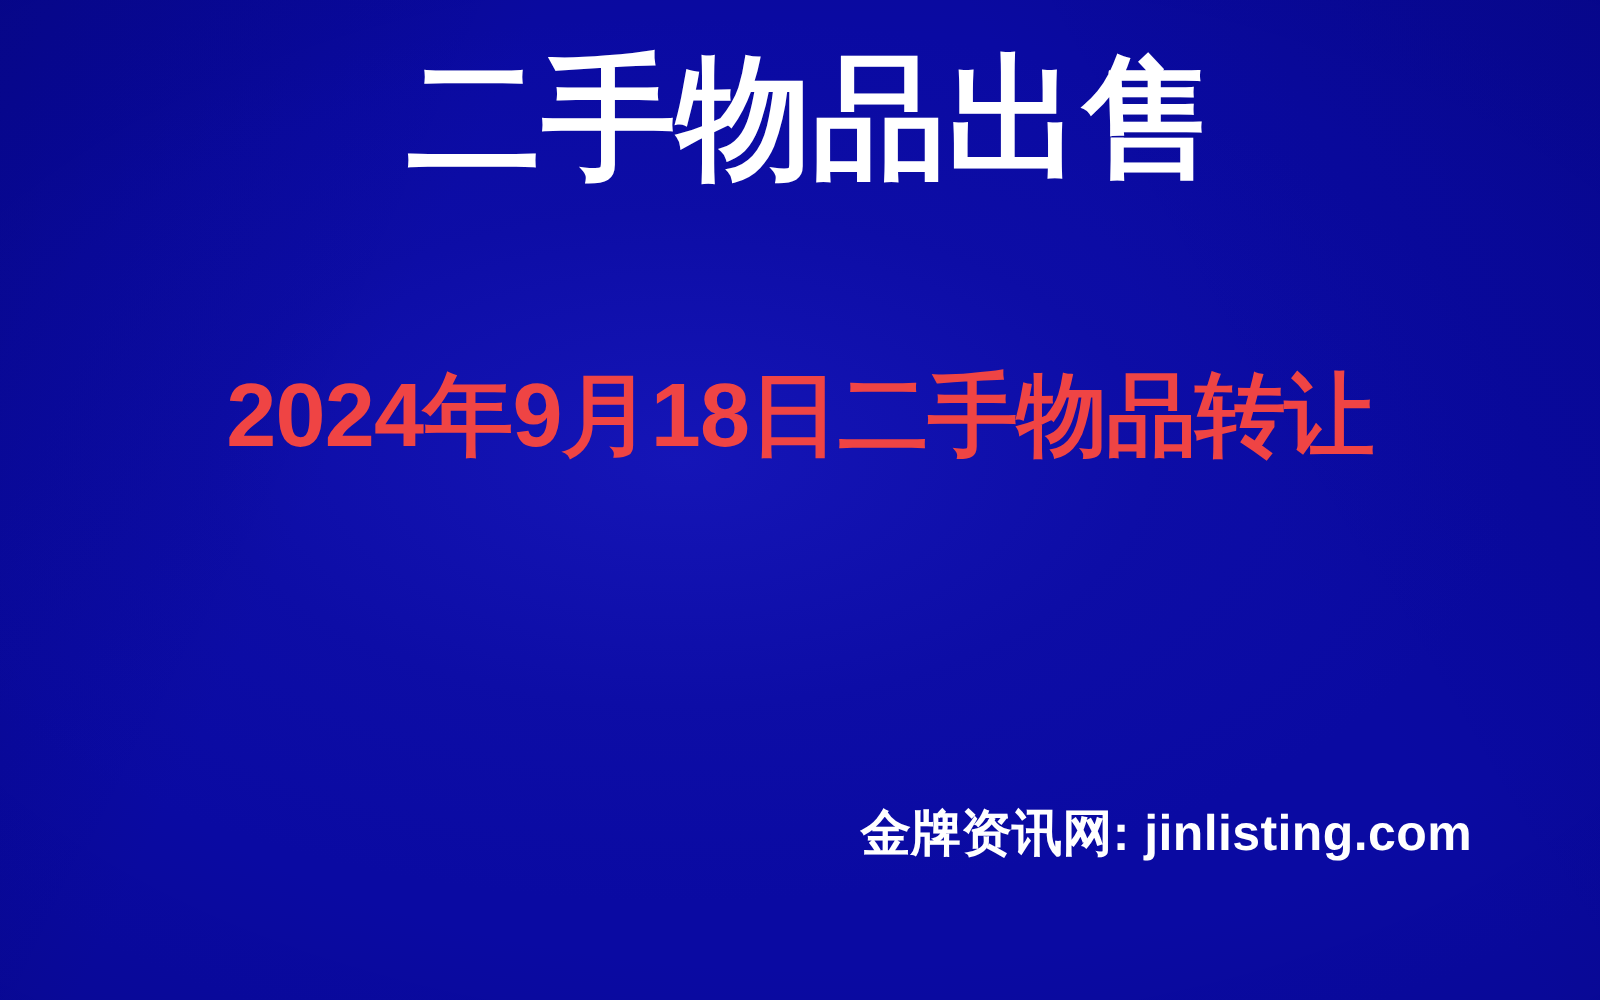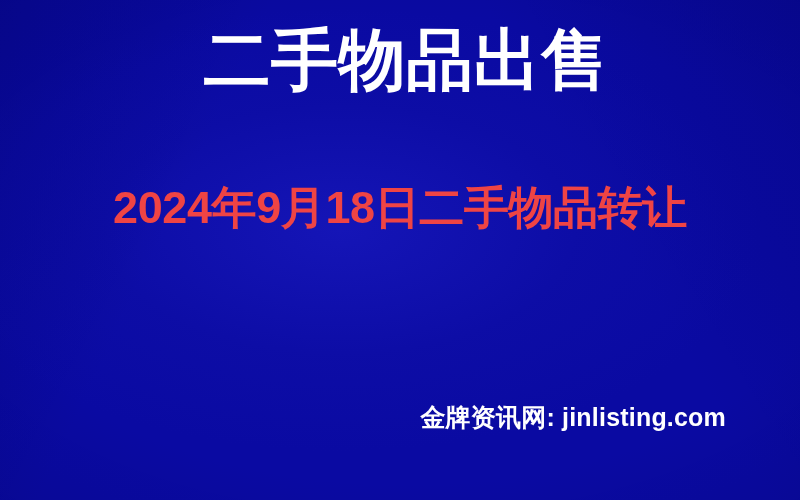--- a/index.html
+++ b/index.html
@@ -85,21 +85,21 @@
     font-weight: bold;
     line-height: 63px;
     letter-spacing: -0.4px;
     white-space: nowrap;
   }
 
   
   .footer {
     position: absolute;
     left: 0;
-    right: 86px;
+    right: 76px;
     top: 402px;
     text-align: right;
     color: #ffffff;
     font-size: 25px;
     font-weight: bold;
     line-height: 30px;
     letter-spacing: 0.2px;
     white-space: nowrap;
   }
 </style>

